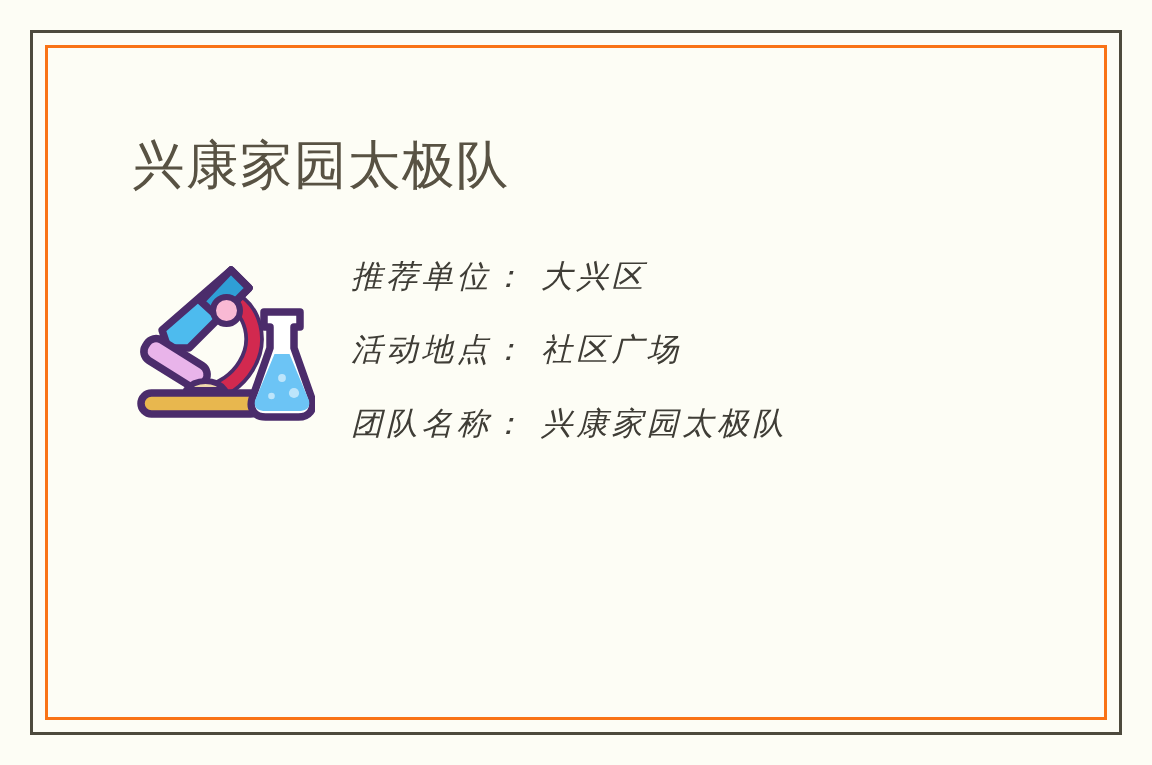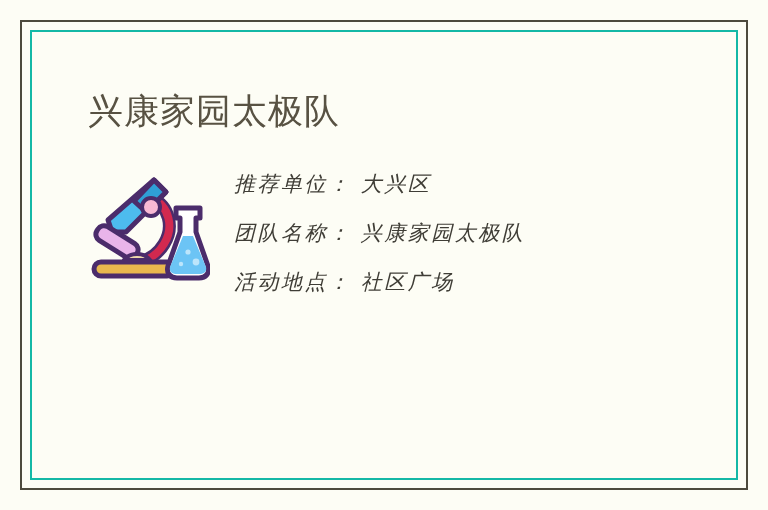--- a/index.html
+++ b/index.html
@@ -30,21 +30,21 @@
     bottom: 20px;
     border: 2px solid #4d4a3d;
     box-sizing: border-box;
   }
   .frame-inner {
     position: absolute;
     left: 30px;
     top: 30px;
     right: 30px;
     bottom: 30px;
-    border: 2px solid #14b8a6;
+    border: 2px solid #f97316;
     box-sizing: border-box;
     background: #fdfdf5;
   }
 
   
   .content {
     position: absolute;
     left: 32px;
     top: 32px;
     right: 32px;
@@ -144,20 +144,20 @@
             <path d="M95 62 L105 62 L118 93 C119 98 116 100 111 100
                      L89 100 C84 100 81 98 82 93 Z" fill="#6cc4f5"></path>
             <circle cx="100" cy="78" r="2.6" fill="#bde5fb"></circle>
             <circle cx="108" cy="88" r="3.4" fill="#bde5fb"></circle>
             <circle cx="93" cy="90" r="2.2" fill="#bde5fb"></circle>
           </svg>
         </div>
 
         <div class="info-lines">
           <div class="info-line">推荐单位： 大兴区</div>
+          <div class="info-line">活动地点： 社区广场</div>
           <div class="info-line">团队名称： 兴康家园太极队</div>
-          <div class="info-line">活动地点： 社区广场</div>
         </div>
 
       </div>
     </div>
   </div>
 </div>
 
 </body></html>

